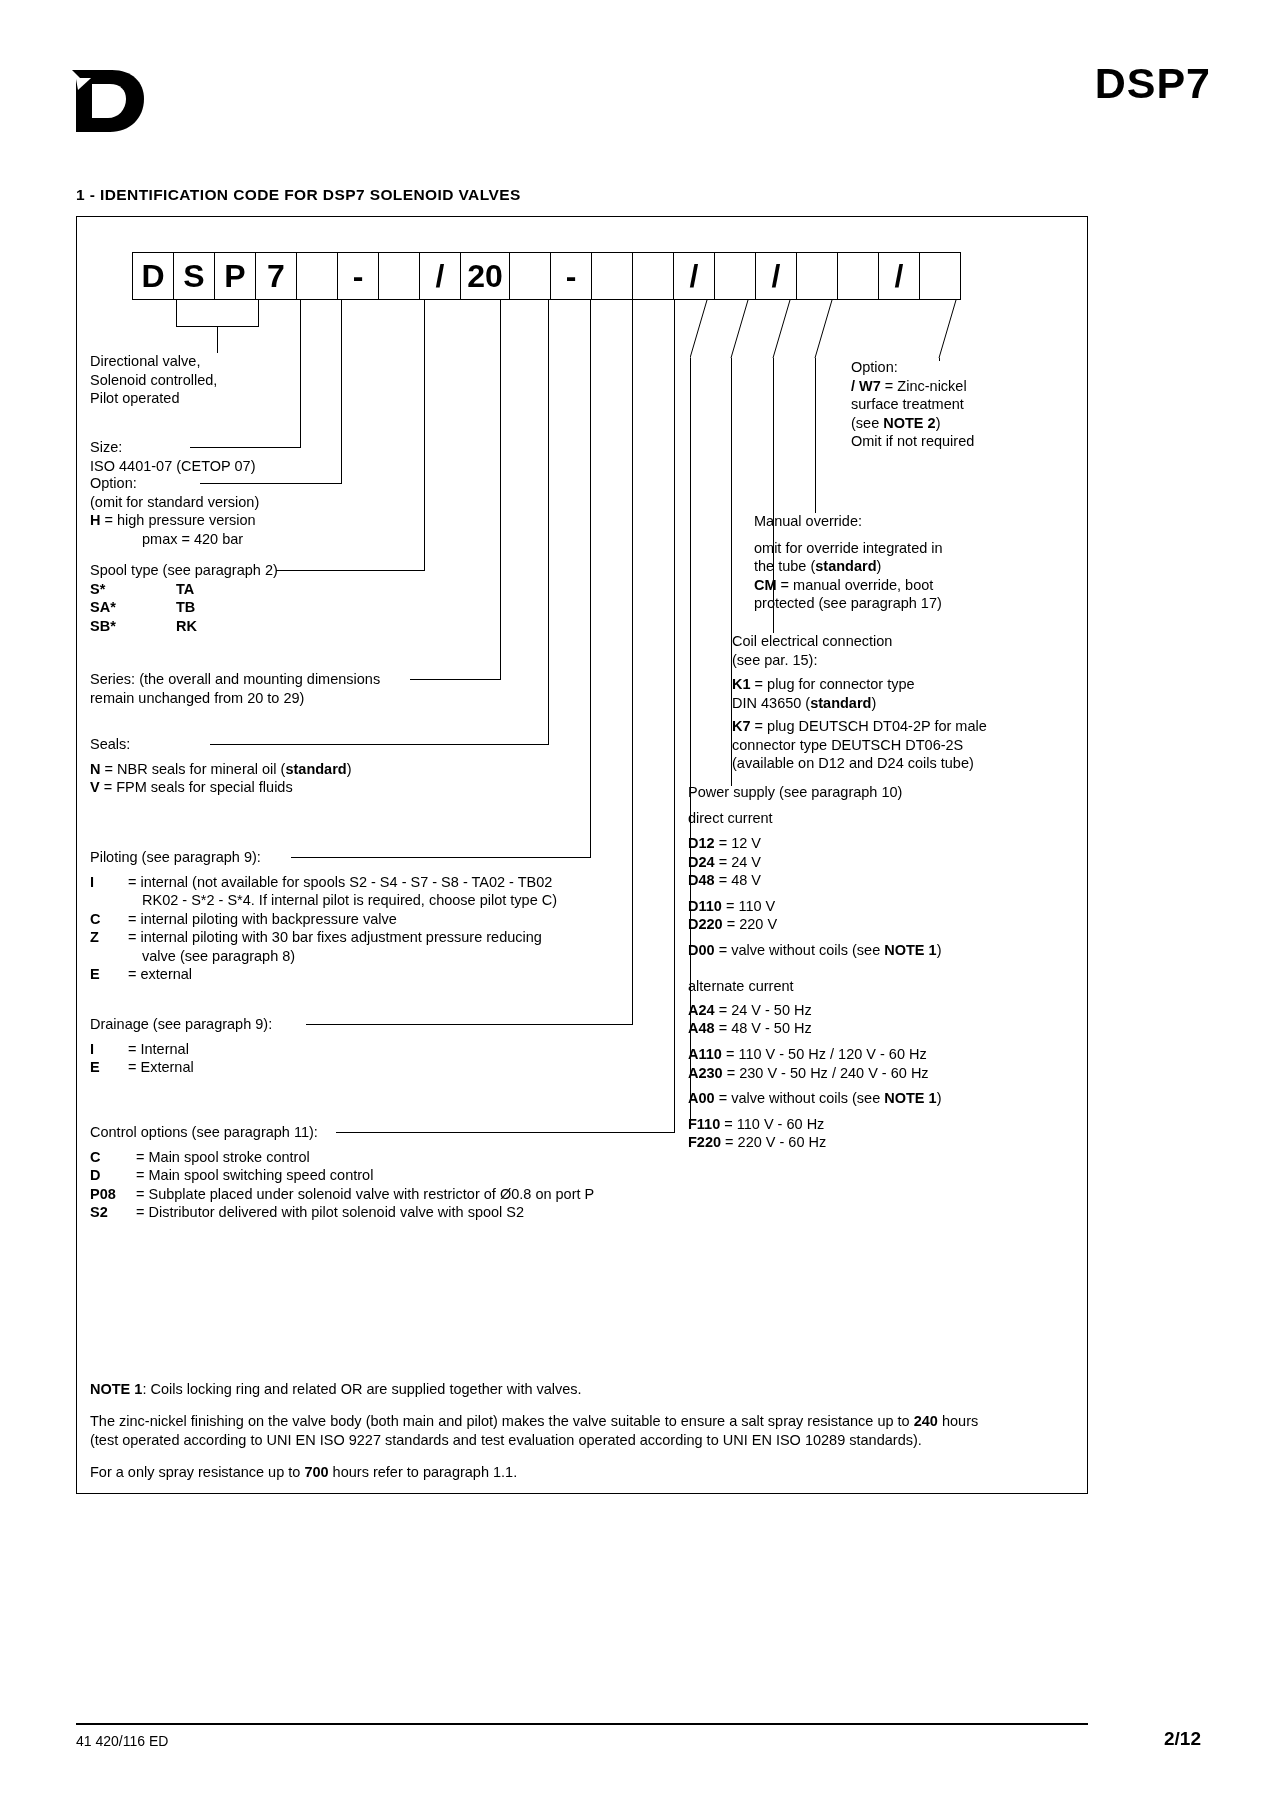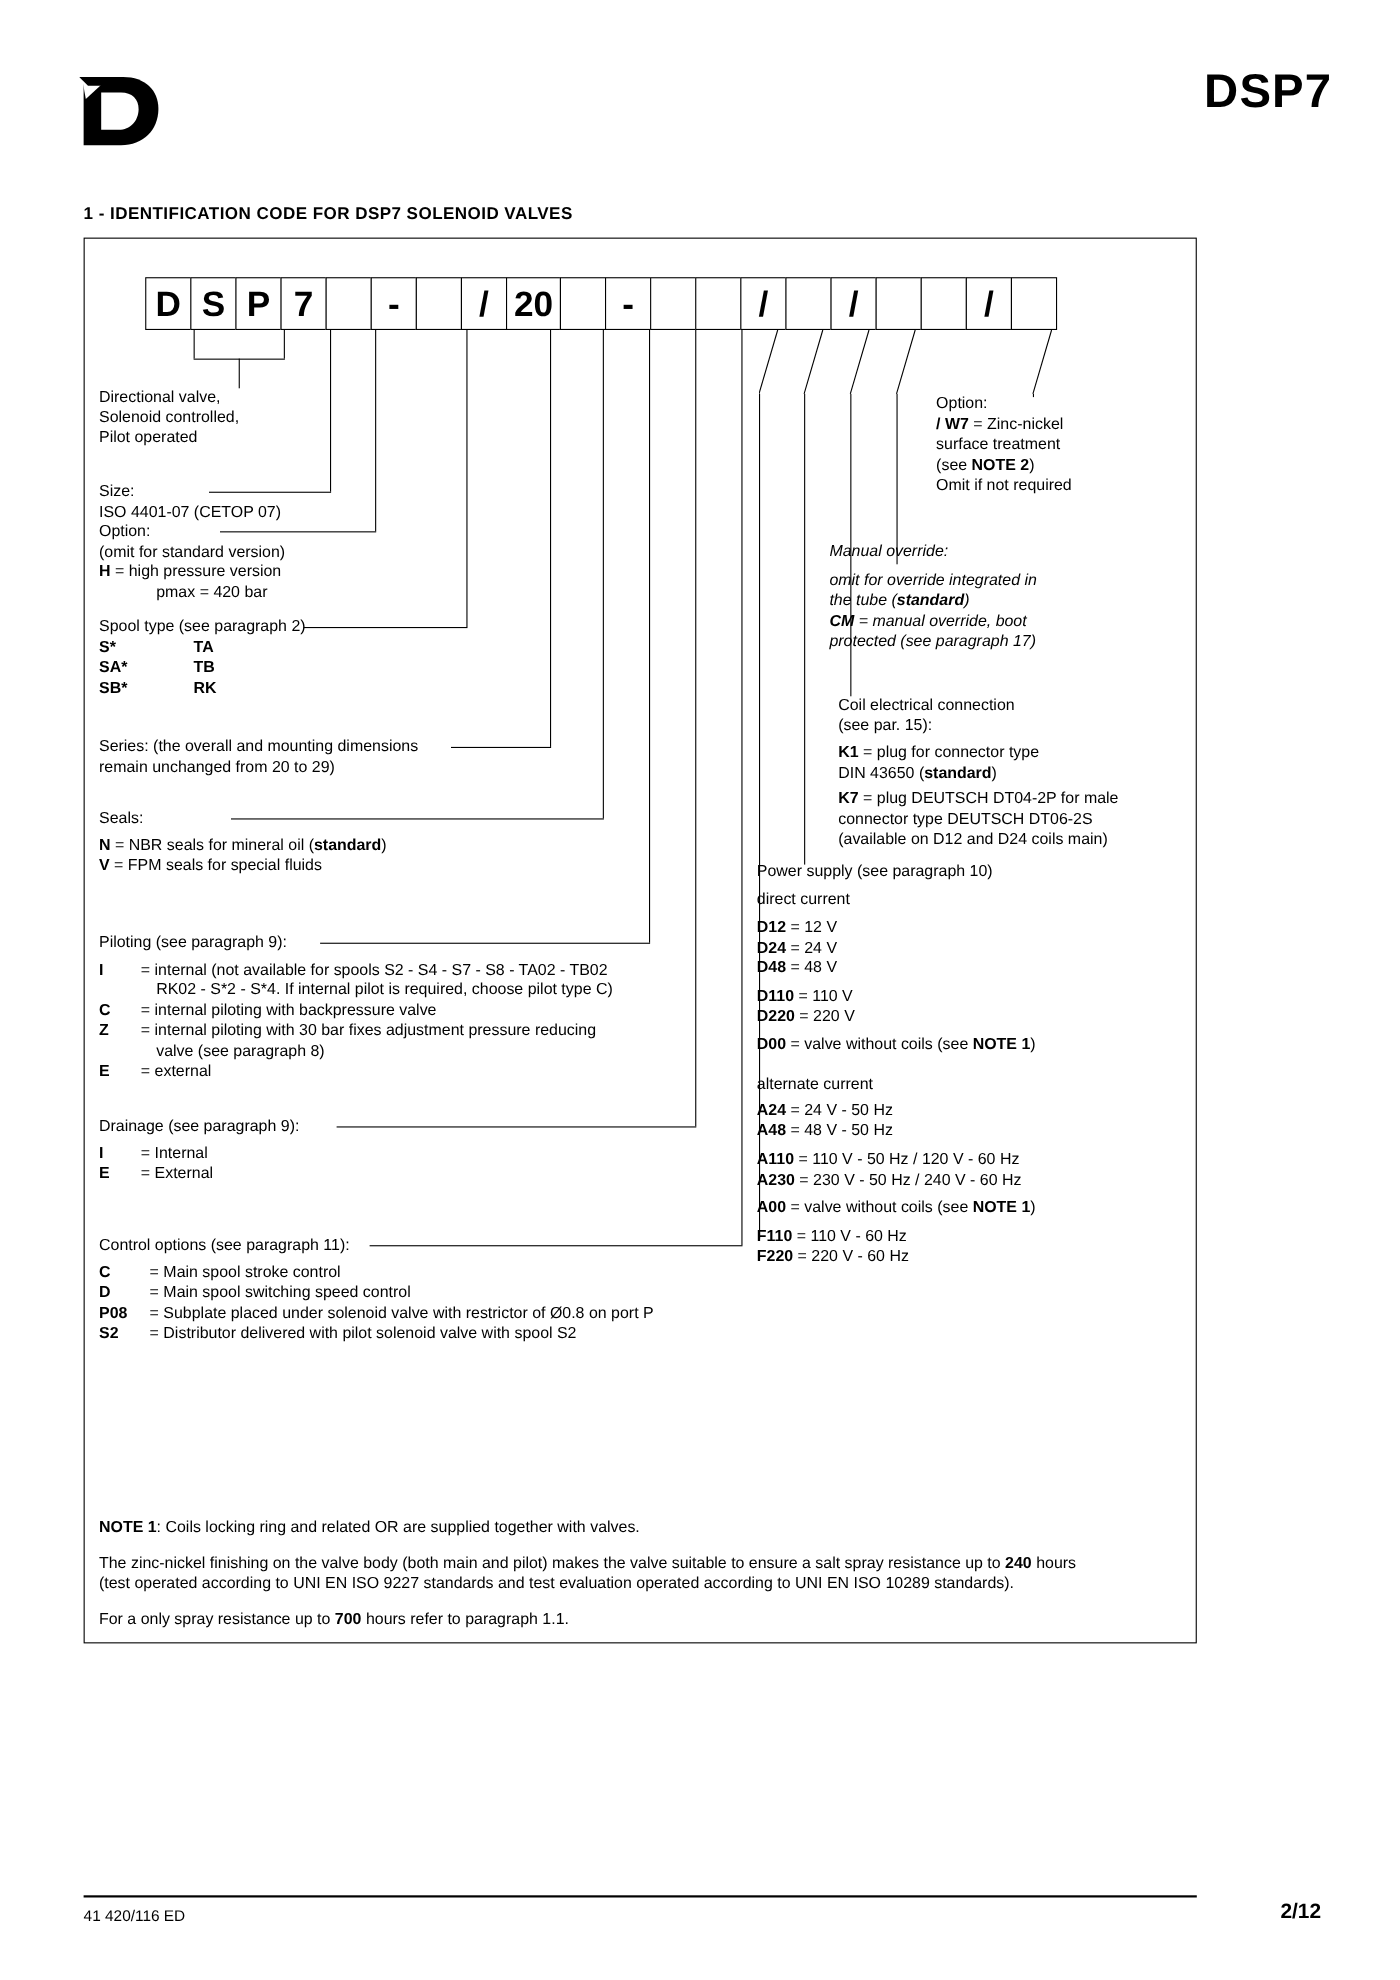--- a/index.html
+++ b/index.html
@@ -265,39 +265,39 @@
   </div>
 
   <div class="tb" style="left:851px; top:358px; width:230px;">
     <div>Option:</div>
     <div><b>/ W7</b> <span>= Zinc-nickel</span></div>
     <div>surface treatment</div>
     <div><span>(see </span><b>NOTE 2</b><span>)</span></div>
     <div>Omit if not required</div>
   </div>
 
-  <div class="tb" style="left:754px; top:492px; width:250px;font-style:italic;">
+  <div class="tb" style="left:754px; top:512px; width:250px;">
     <div>Manual override:</div>
     <div style="height:8px;"></div>
     <div>omit for override integrated in</div>
     <div><span>the tube (</span><b>standard</b><span>)</span></div>
     <div><b>CM</b> <span>= manual override, boot</span></div>
     <div>protected (see paragraph 17)</div>
   </div>
 
-  <div class="tb" style="left:762px; top:632px; width:300px;">
+  <div class="tb" style="left:732px; top:632px; width:300px;">
     <div>Coil electrical connection</div>
     <div>(see par. 15):</div>
     <div style="height:6px;"></div>
     <div><b>K1</b> <span>= plug for connector type</span></div>
     <div><span>DIN 43650 (</span><b>standard</b><span>)</span></div>
     <div style="height:5px;"></div>
     <div><b>K7</b> <span>= plug DEUTSCH DT04-2P for male</span></div>
     <div>connector type DEUTSCH DT06-2S</div>
-    <div>(available on D12 and D24 coils main)</div>
+    <div>(available on D12 and D24 coils tube)</div>
   </div>
 
   <div class="tb" style="left:688px; top:783px; width:330px;">
     <div>Power supply (see paragraph 10)</div>
     <div style="height:7px;"></div>
     <div>direct current</div>
     <div style="height:7px;"></div>
     <div><b>D12</b> <span>= 12 V</span></div>
     <div><b>D24</b> <span>= 24 V</span></div>
     <div><b>D48</b> <span>= 48 V</span></div>

